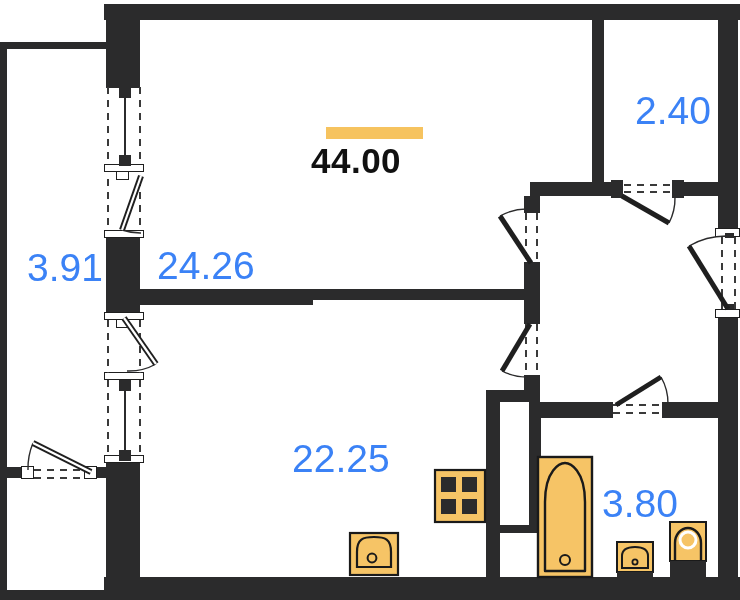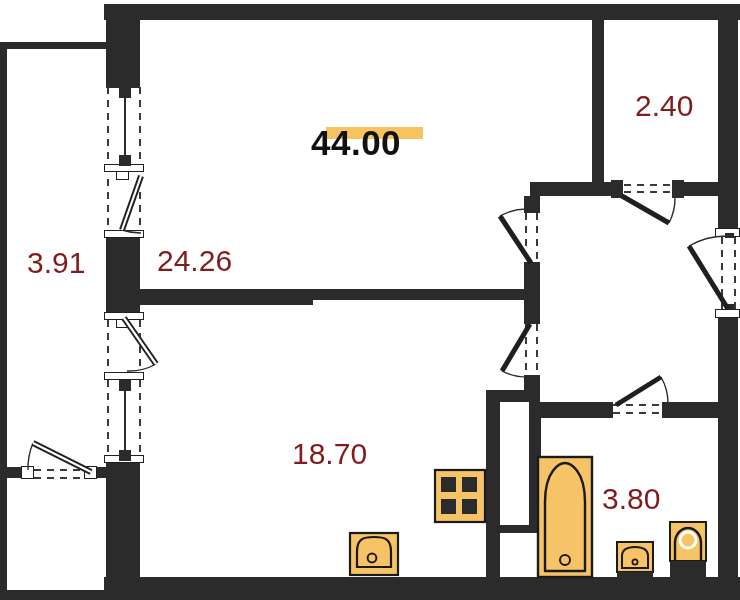--- a/index.html
+++ b/index.html
@@ -8,21 +8,21 @@
     overflow:hidden; font-family:"Liberation Sans", sans-serif;
   }
   .wall  { position:absolute; background:#2b2b2c; }
   .wbar  { position:absolute; background:#ffffff; border:1.5px solid #1f1f1f; box-sizing:border-box; }
   .sq    { position:absolute; background:#2b2b2c; }
   .vdash { position:absolute; width:2px;
            background:repeating-linear-gradient(to bottom,#3a3a3a 0 7px,transparent 7px 13px); }
   .hdash { position:absolute; height:2px;
            background:repeating-linear-gradient(to right,#3a3a3a 0 7px,transparent 7px 13px); }
   .mull  { position:absolute; width:2px; background:#2b2b2c; }
-  .label { position:absolute; font-size:30px; color:#7f1d1d; white-space:nowrap; }
+  .label { position:absolute; font-size:39px; color:#3b82f6; white-space:nowrap; }
   .total-label { position:absolute; font-size:35px; font-weight:700; color:#111111; letter-spacing:0.5px; }
   .accent-bar { position:absolute; left:326px; top:127px; width:97px; height:12px; background:#F6C35F; }
   svg.overlay { position:absolute; left:0; top:0; pointer-events:none; }
 </style>
 </head>
 <body>
 
 <div class="plan">
 
   <div class="wall" style="left:104px;top:4px;width:636px;height:16px"></div>
@@ -157,20 +157,20 @@
     <g>
       <rect x="435" y="470" width="50" height="52" fill="#F6C466" stroke="#1a1a1a" stroke-width="2.2"></rect>
       <rect x="441" y="477" width="15" height="15" fill="#2b2b2c"></rect>
       <rect x="462" y="477" width="15" height="15" fill="#2b2b2c"></rect>
       <rect x="441" y="499" width="15" height="15" fill="#2b2b2c"></rect>
       <rect x="462" y="499" width="15" height="15" fill="#2b2b2c"></rect>
     </g>
   </svg>
 
   <div class="accent-bar"></div>
-  <div class="total-label" style="left:311px;top:123px;">44.00</div>
+  <div class="total-label" style="left:311px;top:141px;">44.00</div>
 
   <div class="label" style="left:157px;top:244px;">24.26</div>
   <div class="label" style="left:27px;top:246px;">3.91</div>
   <div class="label" style="left:635px;top:89px;">2.40</div>
-  <div class="label" style="left:292px;top:437px;">18.70</div>
+  <div class="label" style="left:292px;top:437px;">22.25</div>
   <div class="label" style="left:602px;top:482px;">3.80</div>
 </div>
 
 </body></html>

